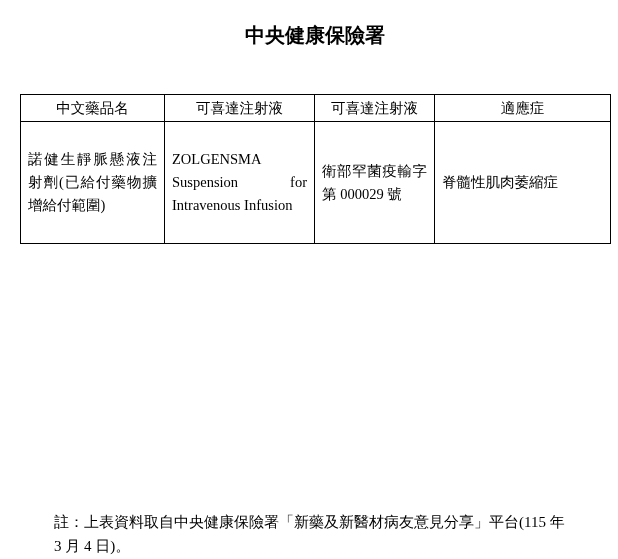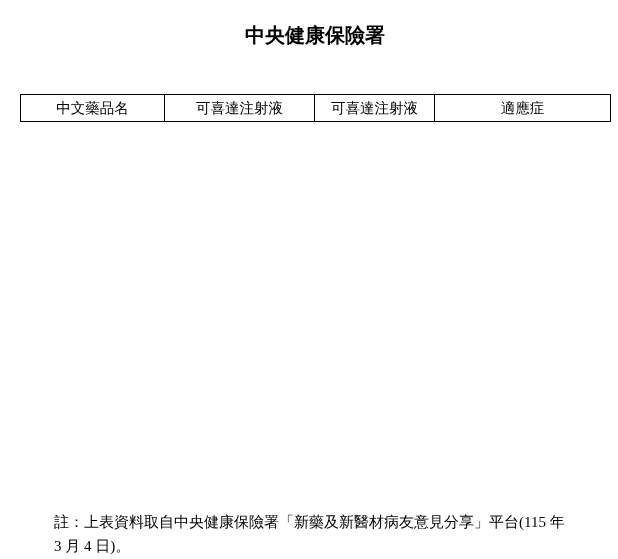--- a/index.html
+++ b/index.html
@@ -82,19 +82,25 @@
       <col class="col-lic">
       <col class="col-ind">
     </colgroup>
     <tbody>
       <tr class="header-row">
         <th>中文藥品名</th>
         <th>可喜達注射液</th>
         <th>可喜達注射液</th>
         <th>適應症</th>
       </tr>
+      <tr class="row-3">
+        <td>諾健生靜脈懸液注射劑(已給付藥物擴增給付範圍)</td>
+        <td>ZOLGENSMA Suspension for Intravenous Infusion</td>
+        <td>衛部罕菌疫輸字第 000029 號</td>
+        <td>脊髓性肌肉萎縮症</td>
+      </tr>
     </tbody>
   </table>
 
   <div class="note">註：上表資料取自中央健康保險署「新藥及新醫材病友意見分享」平台(115 年
 3 月 4 日)。</div>
 
 </div>
 
 </body></html>

